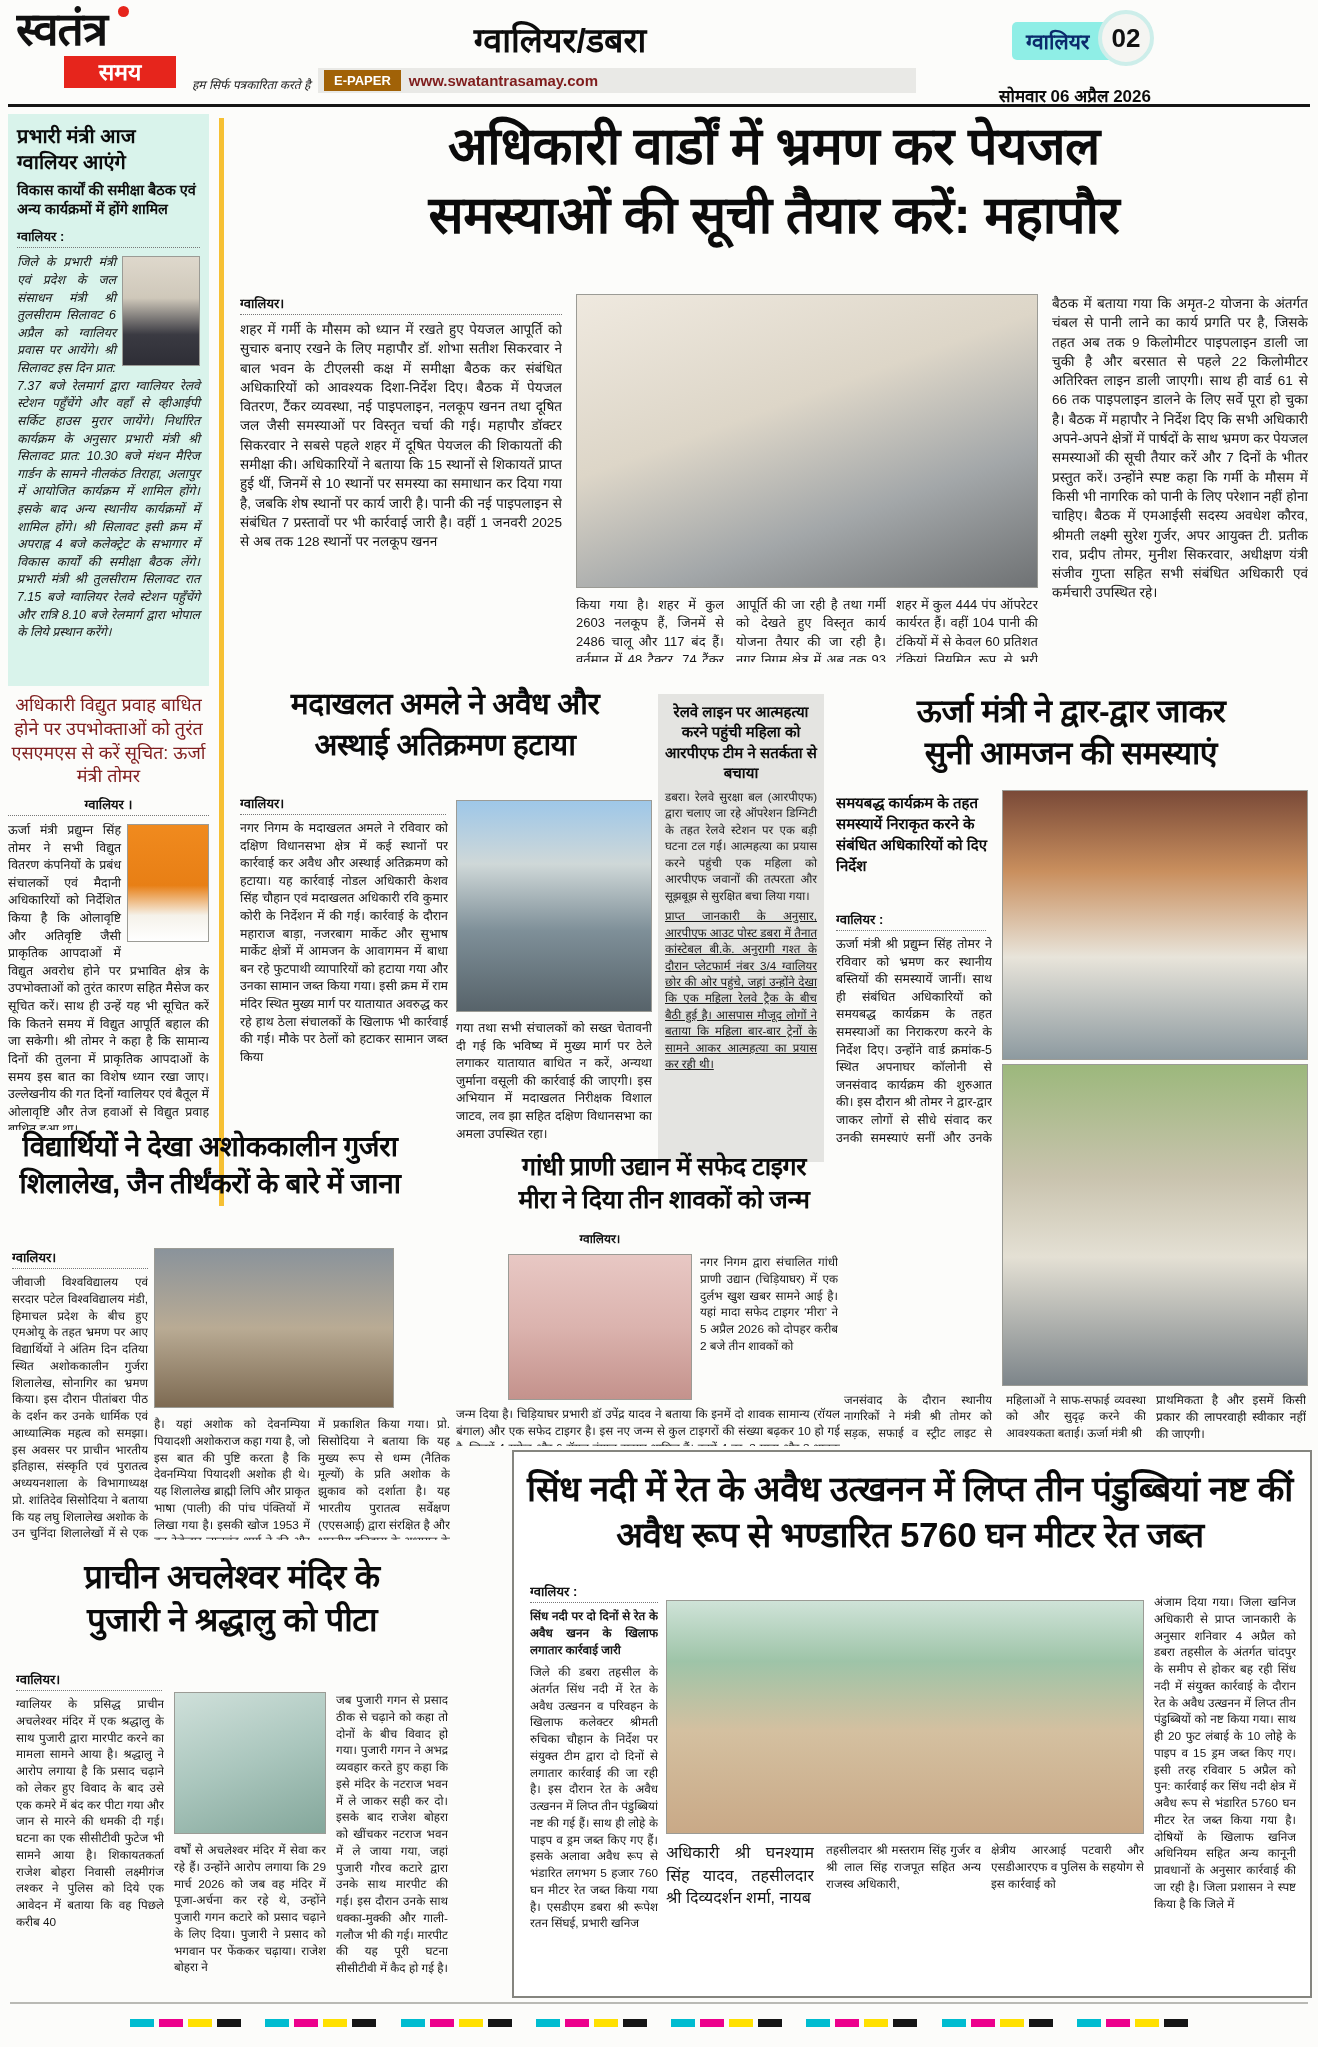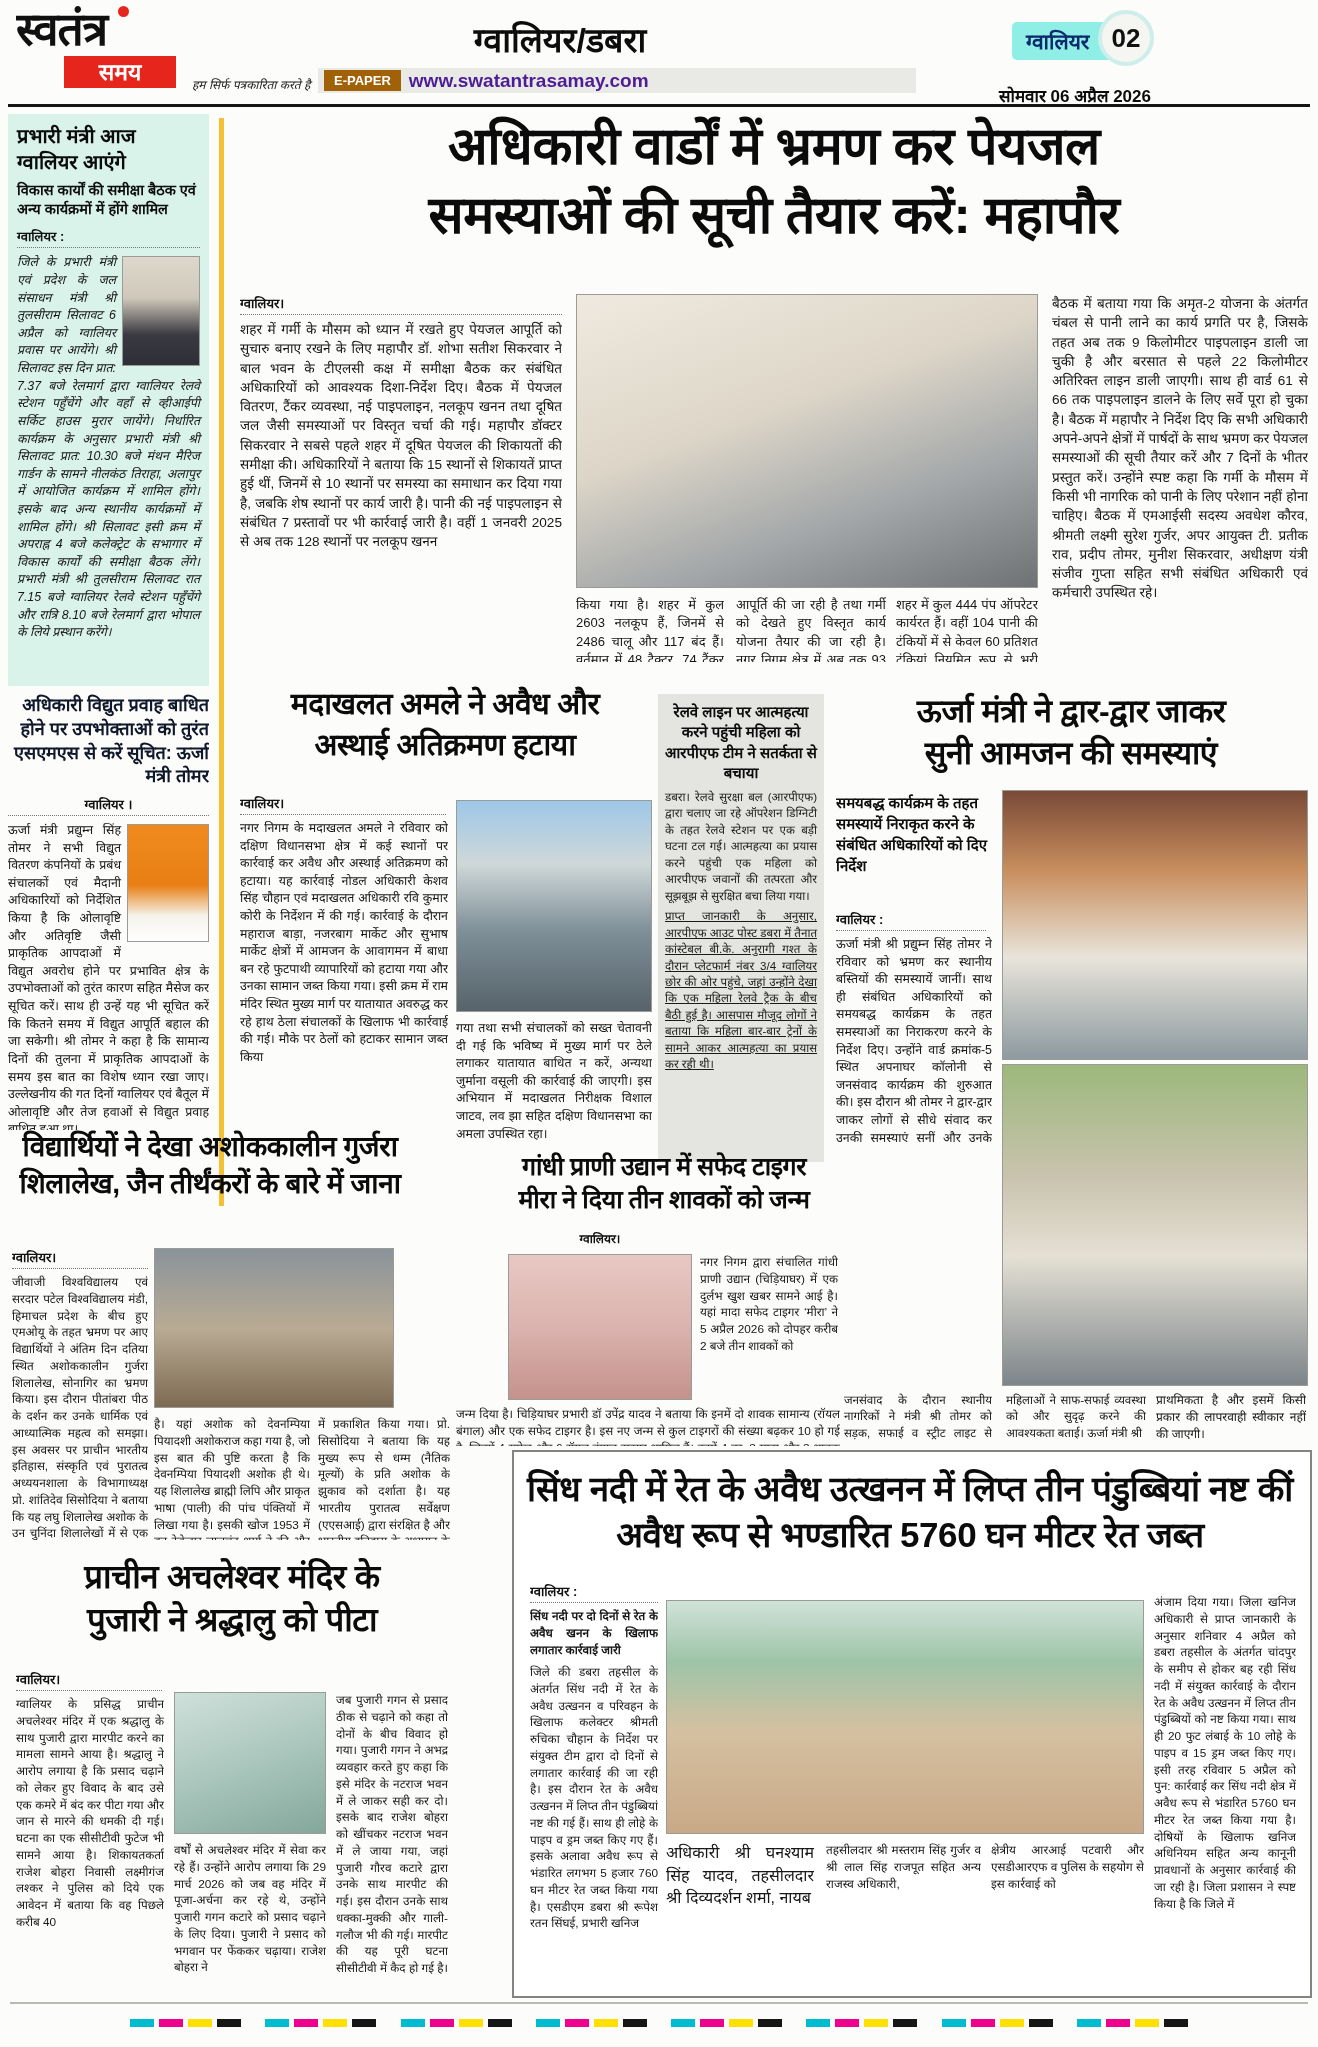--- a/index.html
+++ b/index.html
@@ -12,34 +12,34 @@
   .photo{border:1px solid #9b9b95;box-sizing:border-box;}
   
   .logo-top{font-size:46px;font-weight:900;color:#101010;line-height:1;letter-spacing:-1px;}
   .logo-dot{position:absolute;left:102px;top:0;width:11px;height:11px;border-radius:50%;background:#e6251c;}
   .logo-bottom{position:absolute;left:48px;top:50px;width:112px;height:32px;background:#e6251c;color:#fff;
        font-weight:900;font-size:23px;text-align:center;line-height:32px;}
   .tagline{font-size:12px;font-style:italic;color:#222;white-space:nowrap;}
   .section-title{font-size:34px;font-weight:900;text-align:center;color:#0c0c0c;}
   .epaper-bar{background:#e9e9e6;display:flex;align-items:center;gap:8px;padding:0 6px;}
   .epaper-chip{background:#a16207;color:#fff;font-weight:900;font-size:13px;padding:3px 10px;}
-  .website{font-weight:700;font-size:19px;color:#4c1d95;text-decoration:none;}
+  .website{font-weight:700;font-size:15px;color:#7f1d1d;text-decoration:none;}
   .edition-badge{background:#8feee6;border-radius:5px;color:#0a2a6b;font-weight:900;font-size:21px;
        text-align:left;padding:5px 0 0 14px;box-sizing:border-box;}
   .page-circle{background:#f5f5f2;border:4px solid #cdeeea;border-radius:50%;text-align:center;
        font-weight:900;font-size:26px;color:#111;line-height:48px;}
   .date-line{font-weight:900;font-size:17px;text-align:center;color:#0c0c0c;}
   .header-rule{background:#151515;}
   .yellow-rule{background:#f6c033;}
   
   .mint-box{background:#d9f3eb;padding:10px 9px;box-sizing:border-box;}
   .mint-h{font-size:20px;font-weight:900;line-height:1.28;color:#0b0b0b;}
   .mint-sub{font-size:14.5px;font-weight:800;line-height:1.32;margin-top:6px;color:#0e0e0e;}
   .float-photo{float:right;margin:2px 0 4px 6px;}
-  .power-h{font-size:18px;font-weight:700;line-height:1.32;text-align:right;color:#0f172a;}
+  .power-h{font-size:18px;font-weight:400;line-height:1.32;text-align:center;color:#7f1d1d;}
   
   .mayor-h{font-size:52px;line-height:1.32;}
   .mid-h{font-size:30px;line-height:1.35;text-align:center;}
   .en-h{font-size:32px;line-height:1.32;}
   .st-h{font-size:28px;line-height:1.33;text-align:center;}
   .tg-h{font-size:25px;line-height:1.3;text-align:center;}
   .sd-h{font-size:35px;line-height:1.3;text-align:center;}
   .pr-h{font-size:33px;line-height:1.3;text-align:center;}
   .rw-box{background:#e4e4e1;padding:8px 7px;box-sizing:border-box;}
   .rw-h{font-size:15px;font-weight:900;line-height:1.35;text-align:center;color:#0b0b0b;}

